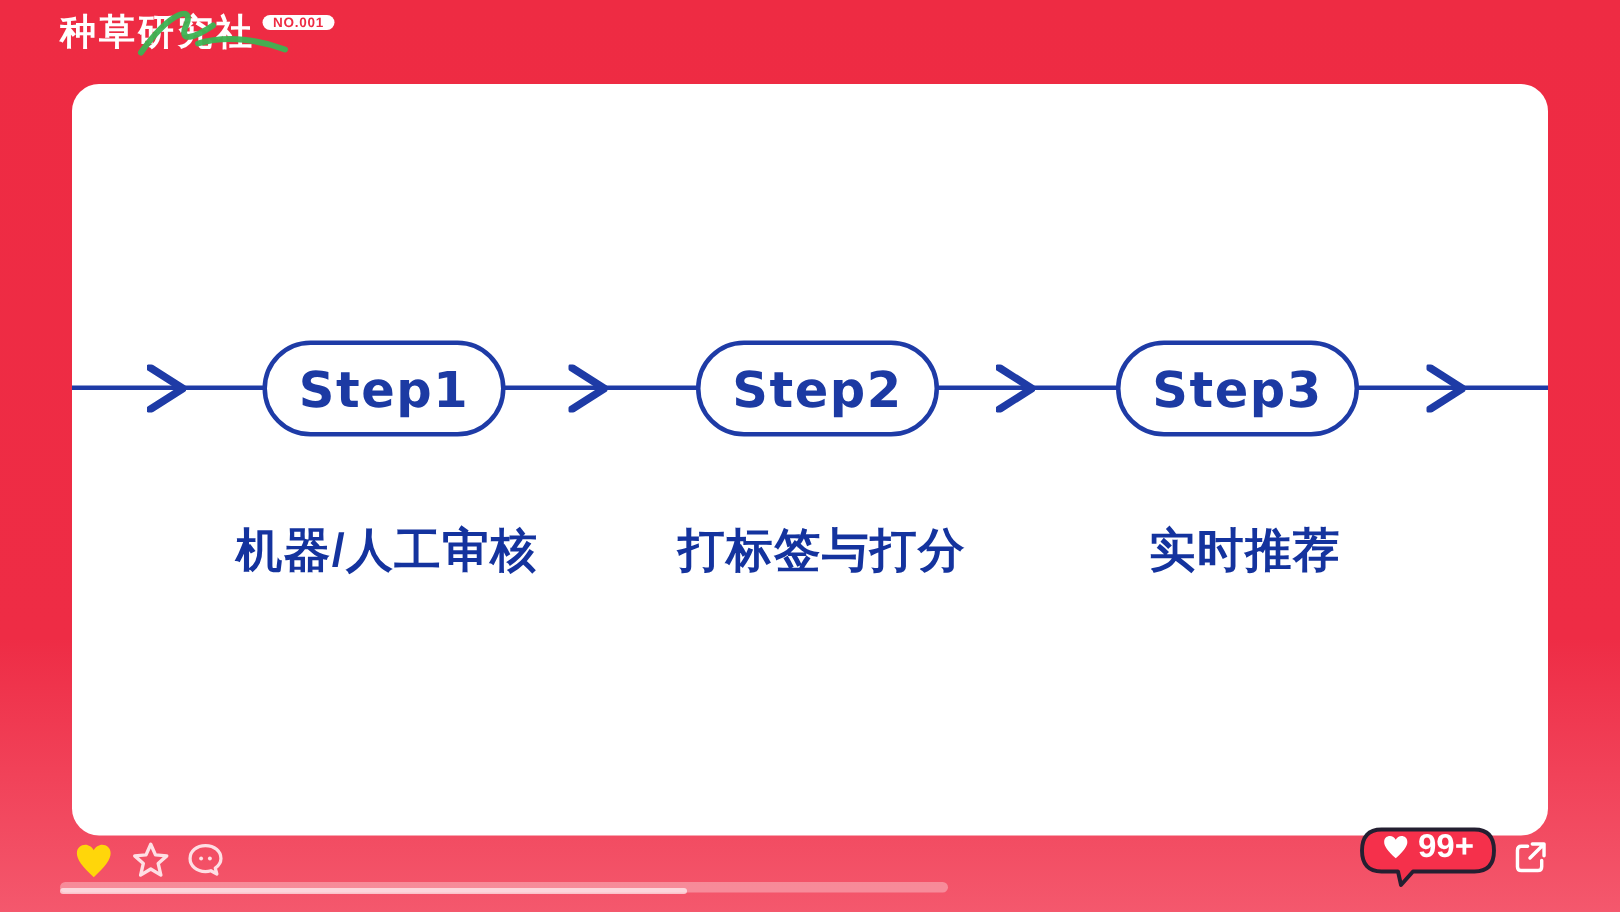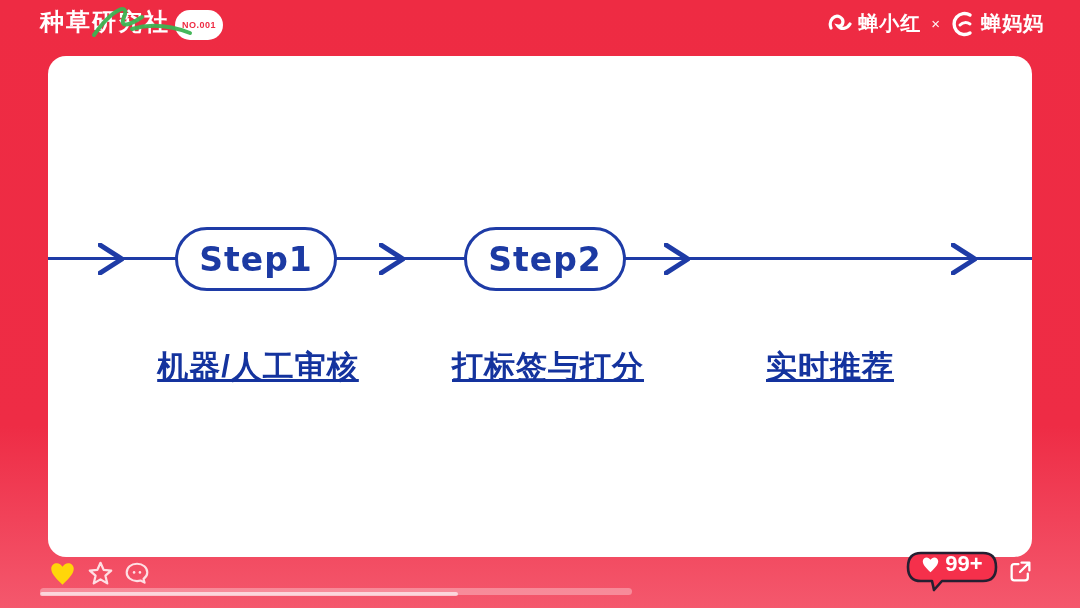--- a/index.html
+++ b/index.html
@@ -6,35 +6,35 @@
   .stage{
     position:relative;width:1080px;height:608px;overflow:hidden;
     background:linear-gradient(180deg,#ee2b43 0%,#ee2c45 70%,#f4586d 100%);
     font-family:"Liberation Sans","DejaVu Sans",sans-serif;
   }
   
   .logo-group{position:absolute;left:40px;top:7px;display:flex;align-items:flex-start;}
   .logo-text{color:#fff;font-size:24px;font-weight:800;letter-spacing:2px;line-height:30px;position:relative;z-index:1;}
   .logo-scribble{position:absolute;left:46px;top:-4px;z-index:2;pointer-events:none;}
   .logo-badge{background:#fff;color:#ee2b43;font-size:9px;font-weight:800;border-radius:999px;
-    padding:10px 7px;margin-left:5px;margin-top:3px;line-height:10px;letter-spacing:.5px;}
+    padding:0 7px;margin-left:5px;margin-top:3px;line-height:10px;letter-spacing:.5px;}
   .partners{position:absolute;right:36px;top:10px;display:flex;align-items:center;color:#fff;}
   .partner-name{font-size:20px;font-weight:800;letter-spacing:1px;}
   .partner-x{font-size:15px;font-weight:400;margin:0 10px;opacity:.95;}
   .partner-icon{margin-right:5px;display:flex;}
   
   .card{position:absolute;left:48px;top:56px;width:984px;height:501px;background:#fff;border-radius:18px;}
   .flow-line{position:absolute;left:0;top:201px;width:984px;height:3px;background:#1e3ba6;}
   .chevron{position:absolute;top:187px;}
   .pill{position:absolute;top:171px;width:162px;height:64px;background:#fff;border:3.5px solid #1e3ba6;
     border-radius:32px;display:flex;align-items:center;justify-content:center;box-sizing:border-box;}
   .pill-label{color:#1c3aa3;font-size:33px;font-weight:800;letter-spacing:1px;font-family:"DejaVu Sans","Liberation Sans",sans-serif;}
   .pill-1{left:127px;text-align:right;} .pill-2{left:416px;align-items:center;} .pill-3{left:696px;}
   .caption{position:absolute;top:290px;width:320px;text-align:center;color:#14339e;
-    font-size:31px;font-weight:800;letter-spacing:1px;text-decoration:underline;}
+    font-size:31px;font-weight:800;letter-spacing:1px;}
   .cap-1{left:50px;} .cap-2{left:340px;} .cap-3{left:622px;}
   
   .footer-icon{position:absolute;display:flex;}
   .likes-badge{position:absolute;left:906px;top:551px;width:92px;height:42px;}
   .likes-badge .badge-content{position:absolute;left:0;top:2px;width:92px;height:22px;
     display:flex;align-items:center;justify-content:center;gap:5px;}
   .likes-count{color:#fff;font-size:22px;font-weight:800;line-height:1;}
   .progress-track{position:absolute;left:40px;top:588px;width:592px;height:7px;border-radius:4px;background:rgba(255,255,255,.32);}
   .progress-fill{position:absolute;left:40px;top:592px;width:418px;height:4px;border-radius:3px;background:rgba(255,255,255,.65);}
 </style>
@@ -44,36 +44,20 @@
 <div class="stage">
 
   <div class="logo-group">
     <span class="logo-text">种草研究社</span>
     <svg class="logo-scribble" width="120" height="40" viewBox="0 0 120 40">
       <path d="M8 32 C28 4 44 0 38 14 C33 26 44 22 56 14 M46 26 C66 20 88 24 104 30" fill="none" stroke="#3cb352" stroke-width="4" stroke-linecap="round" opacity="0.95"></path>
     </svg>
     <span class="logo-badge">NO.001</span>
   </div>
 
-  <div class="partners">
-    <span class="partner-icon">
-      <svg width="26" height="26" viewBox="0 0 26 26">
-        <path d="M4 17 C1 9 8 3 13 6 C18 9 16 16 11 15 C14 19 20 18 23 13" fill="none" stroke="#ffffff" stroke-width="3.2" stroke-linecap="round"></path>
-      </svg>
-    </span>
-    <span class="partner-name">蝉小红</span>
-    <span class="partner-x">×</span>
-    <span class="partner-icon">
-      <svg width="26" height="26" viewBox="0 0 26 26">
-        <path d="M20 4 A10.5 10.5 0 1 0 20 22" fill="none" stroke="#ffffff" stroke-width="3.4" stroke-linecap="round"></path>
-        <path d="M10 14 C13 11 17 11 20 13" fill="none" stroke="#ffffff" stroke-width="3" stroke-linecap="round"></path>
-      </svg>
-    </span>
-    <span class="partner-name">蝉妈妈</span>
-  </div>
 
   <div class="card">
     <div class="flow-line"></div>
 
     <svg class="chevron" style="left:50px" width="26" height="32" viewBox="0 0 26 32">
       <polyline points="2,2 24,16 2,30" fill="none" stroke="#1e3ba6" stroke-width="5" stroke-linecap="round" stroke-linejoin="round"></polyline>
     </svg>
     <svg class="chevron" style="left:331px" width="26" height="32" viewBox="0 0 26 32">
       <polyline points="2,2 24,16 2,30" fill="none" stroke="#1e3ba6" stroke-width="5" stroke-linecap="round" stroke-linejoin="round"></polyline>
     </svg>
@@ -82,20 +66,23 @@
     </svg>
     <svg class="chevron" style="left:903px" width="26" height="32" viewBox="0 0 26 32">
       <polyline points="2,2 24,16 2,30" fill="none" stroke="#1e3ba6" stroke-width="5" stroke-linecap="round" stroke-linejoin="round"></polyline>
     </svg>
 
     <div class="pill pill-1">
       <span class="pill-label">Step1</span>
     </div>
     <div class="pill pill-2">
       <span class="pill-label">Step2</span>
+    </div>
+    <div class="pill pill-3">
+      <span class="pill-label">Step3</span>
     </div>
 
     <div class="caption cap-1">机器/人工审核</div>
     <div class="caption cap-3">实时推荐</div>
     <div class="caption cap-2">打标签与打分</div>
   </div>
 
   <span class="footer-icon" style="left:49px;top:561px">
     <svg width="27" height="25" viewBox="0 0 24 22">
       <path d="M12 21 C5 14.5 2 10.5 2 6.8 C2 3.6 4.4 1.8 7 1.8 C9 1.8 11 3.2 12 5 C13 3.2 15 1.8 17 1.8 C19.6 1.8 22 3.6 22 6.8 C22 10.5 19 14.5 12 21 Z" fill="#ffd60a"></path>

